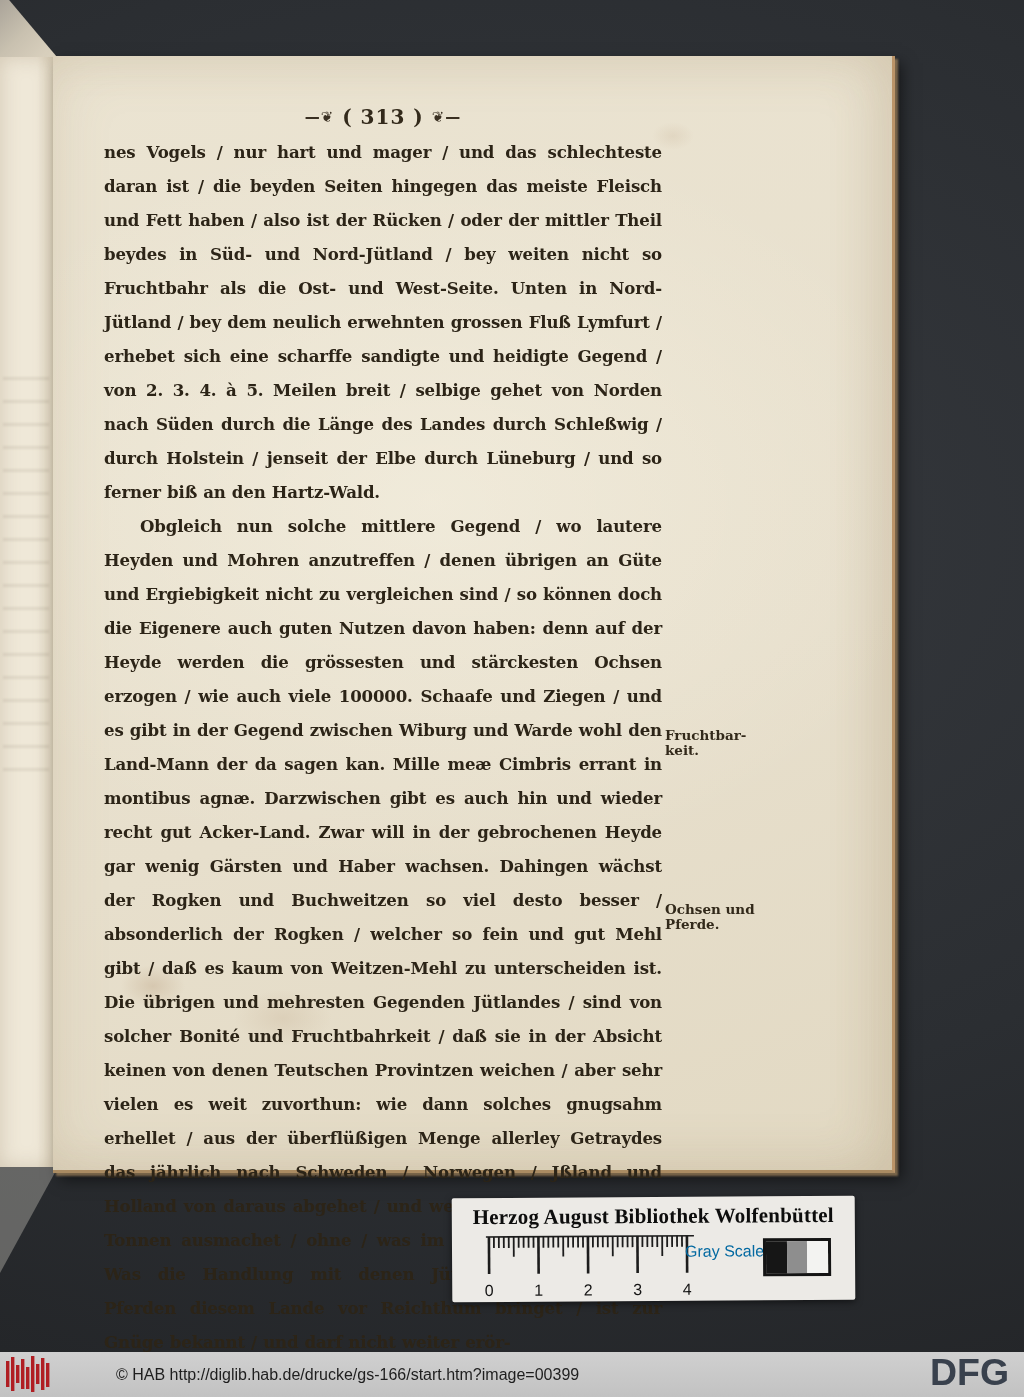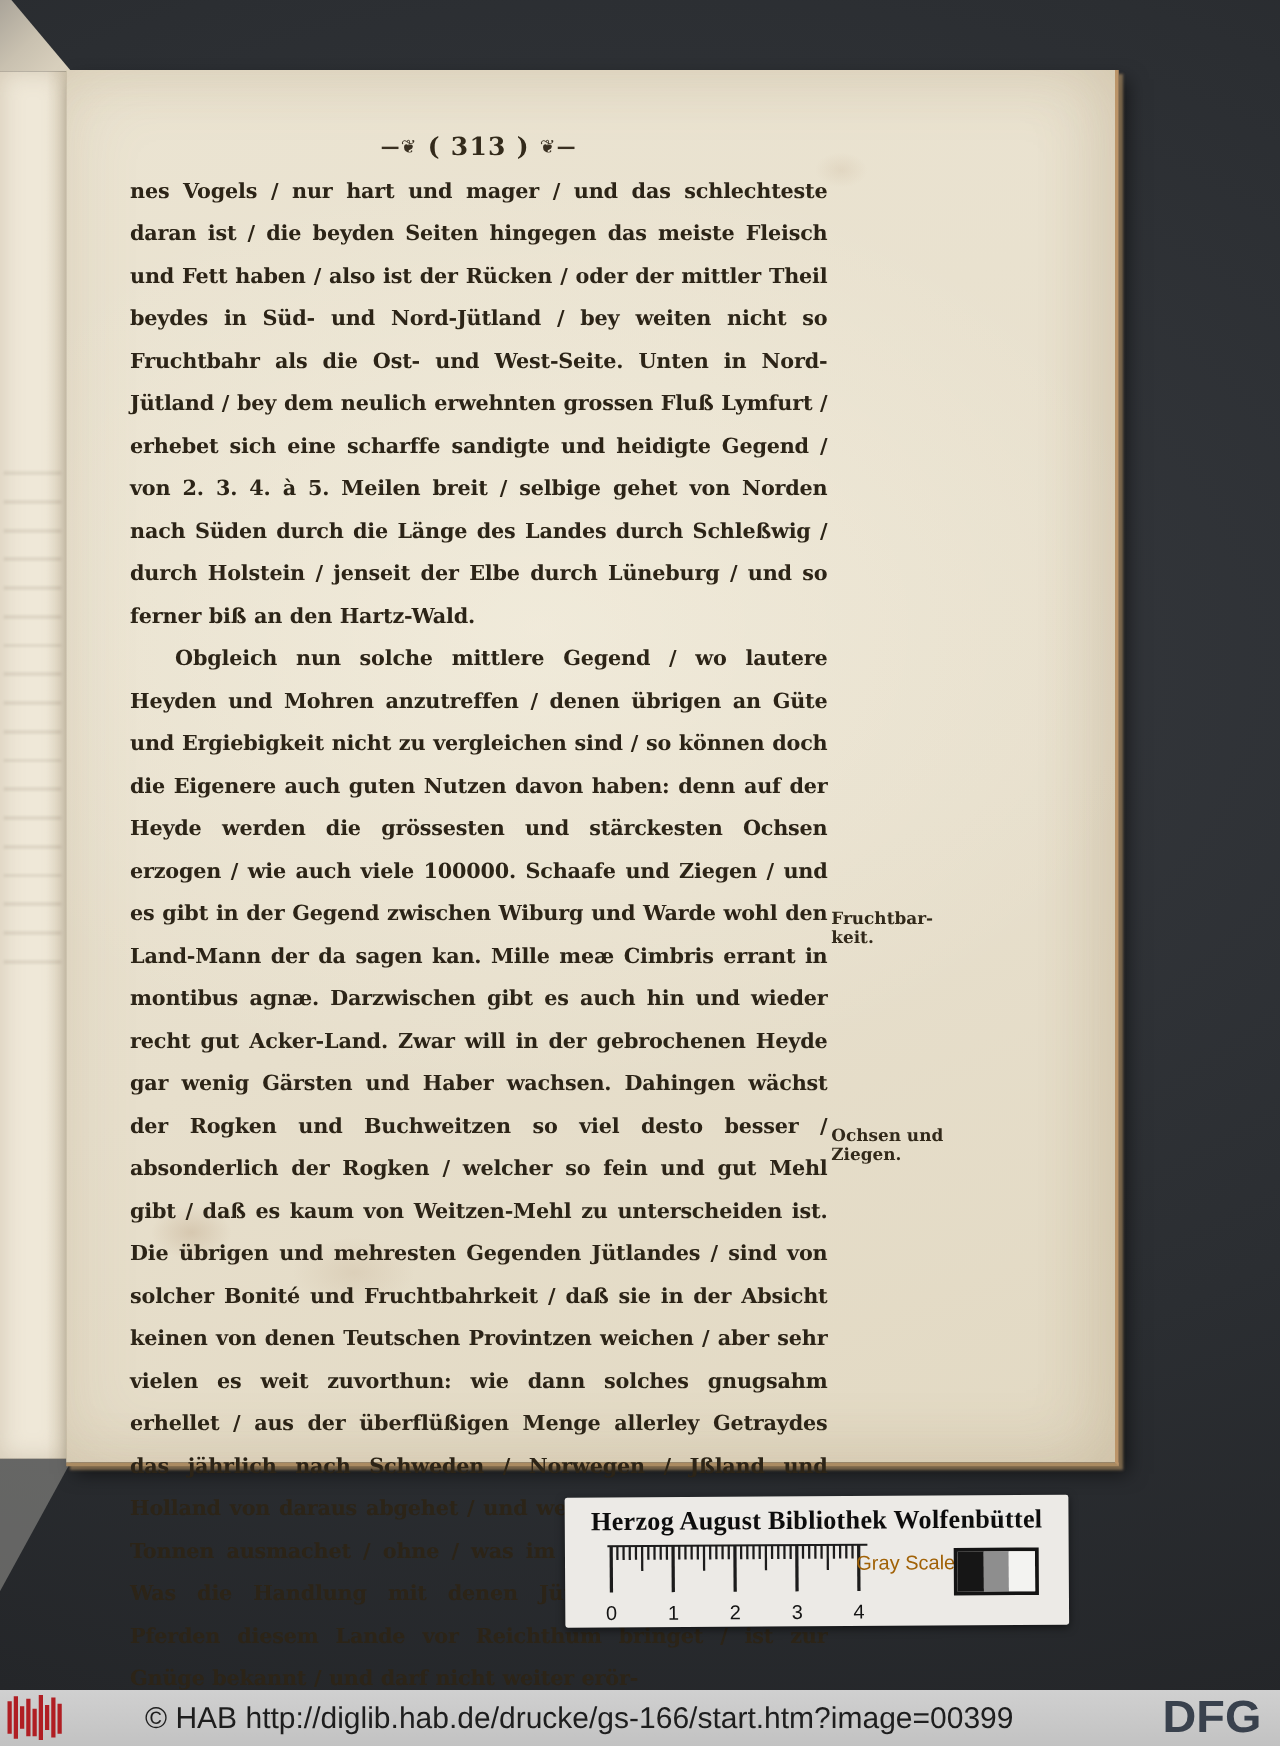--- a/index.html
+++ b/index.html
@@ -52,31 +52,31 @@
   .sig .rr{position:absolute;left:0;right:0;text-align:center;}
   .sig .catch{position:absolute;right:36px;top:1px;}
 
   
   .card{position:absolute;left:452px;top:1197px;width:403px;height:104px;background:#eceae6;
         transform:rotate(-.35deg);border-radius:2px;box-shadow:0 2px 7px rgba(0,0,0,.55);}
   .card-title{margin:0;padding-top:7px;text-align:center;font-family:"Liberation Serif",serif;
         font-weight:700;font-size:21px;color:#0d0d0d;letter-spacing:.2px;}
   .ruler{position:absolute;left:16px;top:36px;width:246px;height:66px;}
   .gs-label{position:absolute;left:233px;top:46px;font-family:"Liberation Sans",sans-serif;
-        font-size:16px;color:#a16207;}
+        font-size:16px;color:#0369a1;}
   .patches{position:absolute;left:311px;top:42px;width:68px;height:38px;box-sizing:border-box;
         border:3px solid #141414;display:flex;}
   .patches .patch{flex:1;}
 
   
   .footer{position:absolute;left:0;top:1352px;width:1024px;height:45px;
         background:linear-gradient(#d0d0d0,#c2c2c2);}
   .hab-logo{position:absolute;left:5px;top:3px;}
   .copyright{position:absolute;left:116px;top:50%;transform:translateY(-50%);
-        font-family:"Liberation Sans",sans-serif;font-size:24px;color:#1e1e1e;}
+        font-family:"Liberation Sans",sans-serif;font-size:16px;color:#1e1e1e;}
   .dfg{position:absolute;left:930px;top:50%;transform:translateY(-54%) scaleX(1.04);
         transform-origin:left center;font-family:"Liberation Sans",sans-serif;font-weight:800;
         font-size:36px;color:var(--dfg-gray,#39414d);letter-spacing:0;}
 </style>
 </head>
 <body>
 
 <div class="shot">
 
   <div class="facing">
@@ -94,21 +94,21 @@
     </div>
 
     <div class="bodytext">
       <p>nes Vogels / nur hart und mager / und das schlechteste daran ist / die beyden Seiten hingegen das meiste Fleisch und Fett haben / also ist der Rücken / oder der mittler Theil beydes in Süd- und Nord-Jütland / bey weiten nicht so Fruchtbahr als die Ost- und West-Seite. Unten in Nord-Jütland / bey dem neulich erwehnten grossen Fluß Lymfurt / erhebet sich eine scharffe sandigte und heidigte Gegend / von 2. 3. 4. à 5. Meilen breit / selbige gehet von Norden nach Süden durch die Länge des Landes durch Schleßwig / durch Holstein / jenseit der Elbe durch Lüneburg / und so ferner biß an den Hartz-Wald.</p>
       <p class="indent">Obgleich nun solche mittlere Gegend / wo lautere Heyden und Mohren anzutreffen / denen übrigen an Güte und Ergiebigkeit nicht zu vergleichen sind / so können doch die Eigenere auch guten Nutzen davon haben: denn auf der Heyde werden die grössesten und stärckesten Ochsen erzogen / wie auch viele 100000. Schaafe und Ziegen / und es gibt in der Gegend zwischen Wiburg und Warde wohl den Land-Mann der da sagen kan. Mille meæ Cimbris errant in montibus agnæ. Darzwischen gibt es auch hin und wieder recht gut Acker-Land. Zwar will in der gebrochenen Heyde gar wenig Gärsten und Haber wachsen. Dahingen wächst der Rogken und Buchweitzen so viel desto besser / absonderlich der Rogken / welcher so fein und gut Mehl gibt / daß es kaum von Weitzen-Mehl zu unterscheiden ist. Die übrigen und mehresten Gegenden Jütlandes / sind von solcher Bonité und Fruchtbahrkeit / daß sie in der Absicht keinen von denen Teutschen Provintzen weichen / aber sehr vielen es weit zuvorthun: wie dann solches gnugsahm erhellet / aus der überflüßigen Menge allerley Getraydes das jährlich nach Schweden / Norwegen / Jßland und Holland von daraus abgehet / und wenigstens über 200000. Tonnen ausmachet / ohne / was im Lande verzehret wird. Was die Handlung mit denen Jüttischen Ochsen und Pferden diesem Lande vor Reichthum bringet / ist zur Gnüge bekannt / und darf nicht weiter erör-</p>
     </div>
 
     <div class="note note1">Fruchtbar-
 keit.</div>
     <div class="note note2">Ochsen und
-Ziegen.</div>
+Pferde.</div>
 
   </div>
 
   <div class="card">
     <p class="card-title">Herzog August Bibliothek Wolfenbüttel</p>
 
     <svg class="ruler" viewBox="0 0 246 66" xmlns="http://www.w3.org/2000/svg">
       <line x1="18" y1="3" x2="226" y2="3" stroke="#1c1c1c" stroke-width="1.6"></line>
       <g id="ruler-ticks" stroke="#1c1c1c">
           <line x1="21" x2="21" y1="3" y2="40" stroke-width="2.6"></line>

